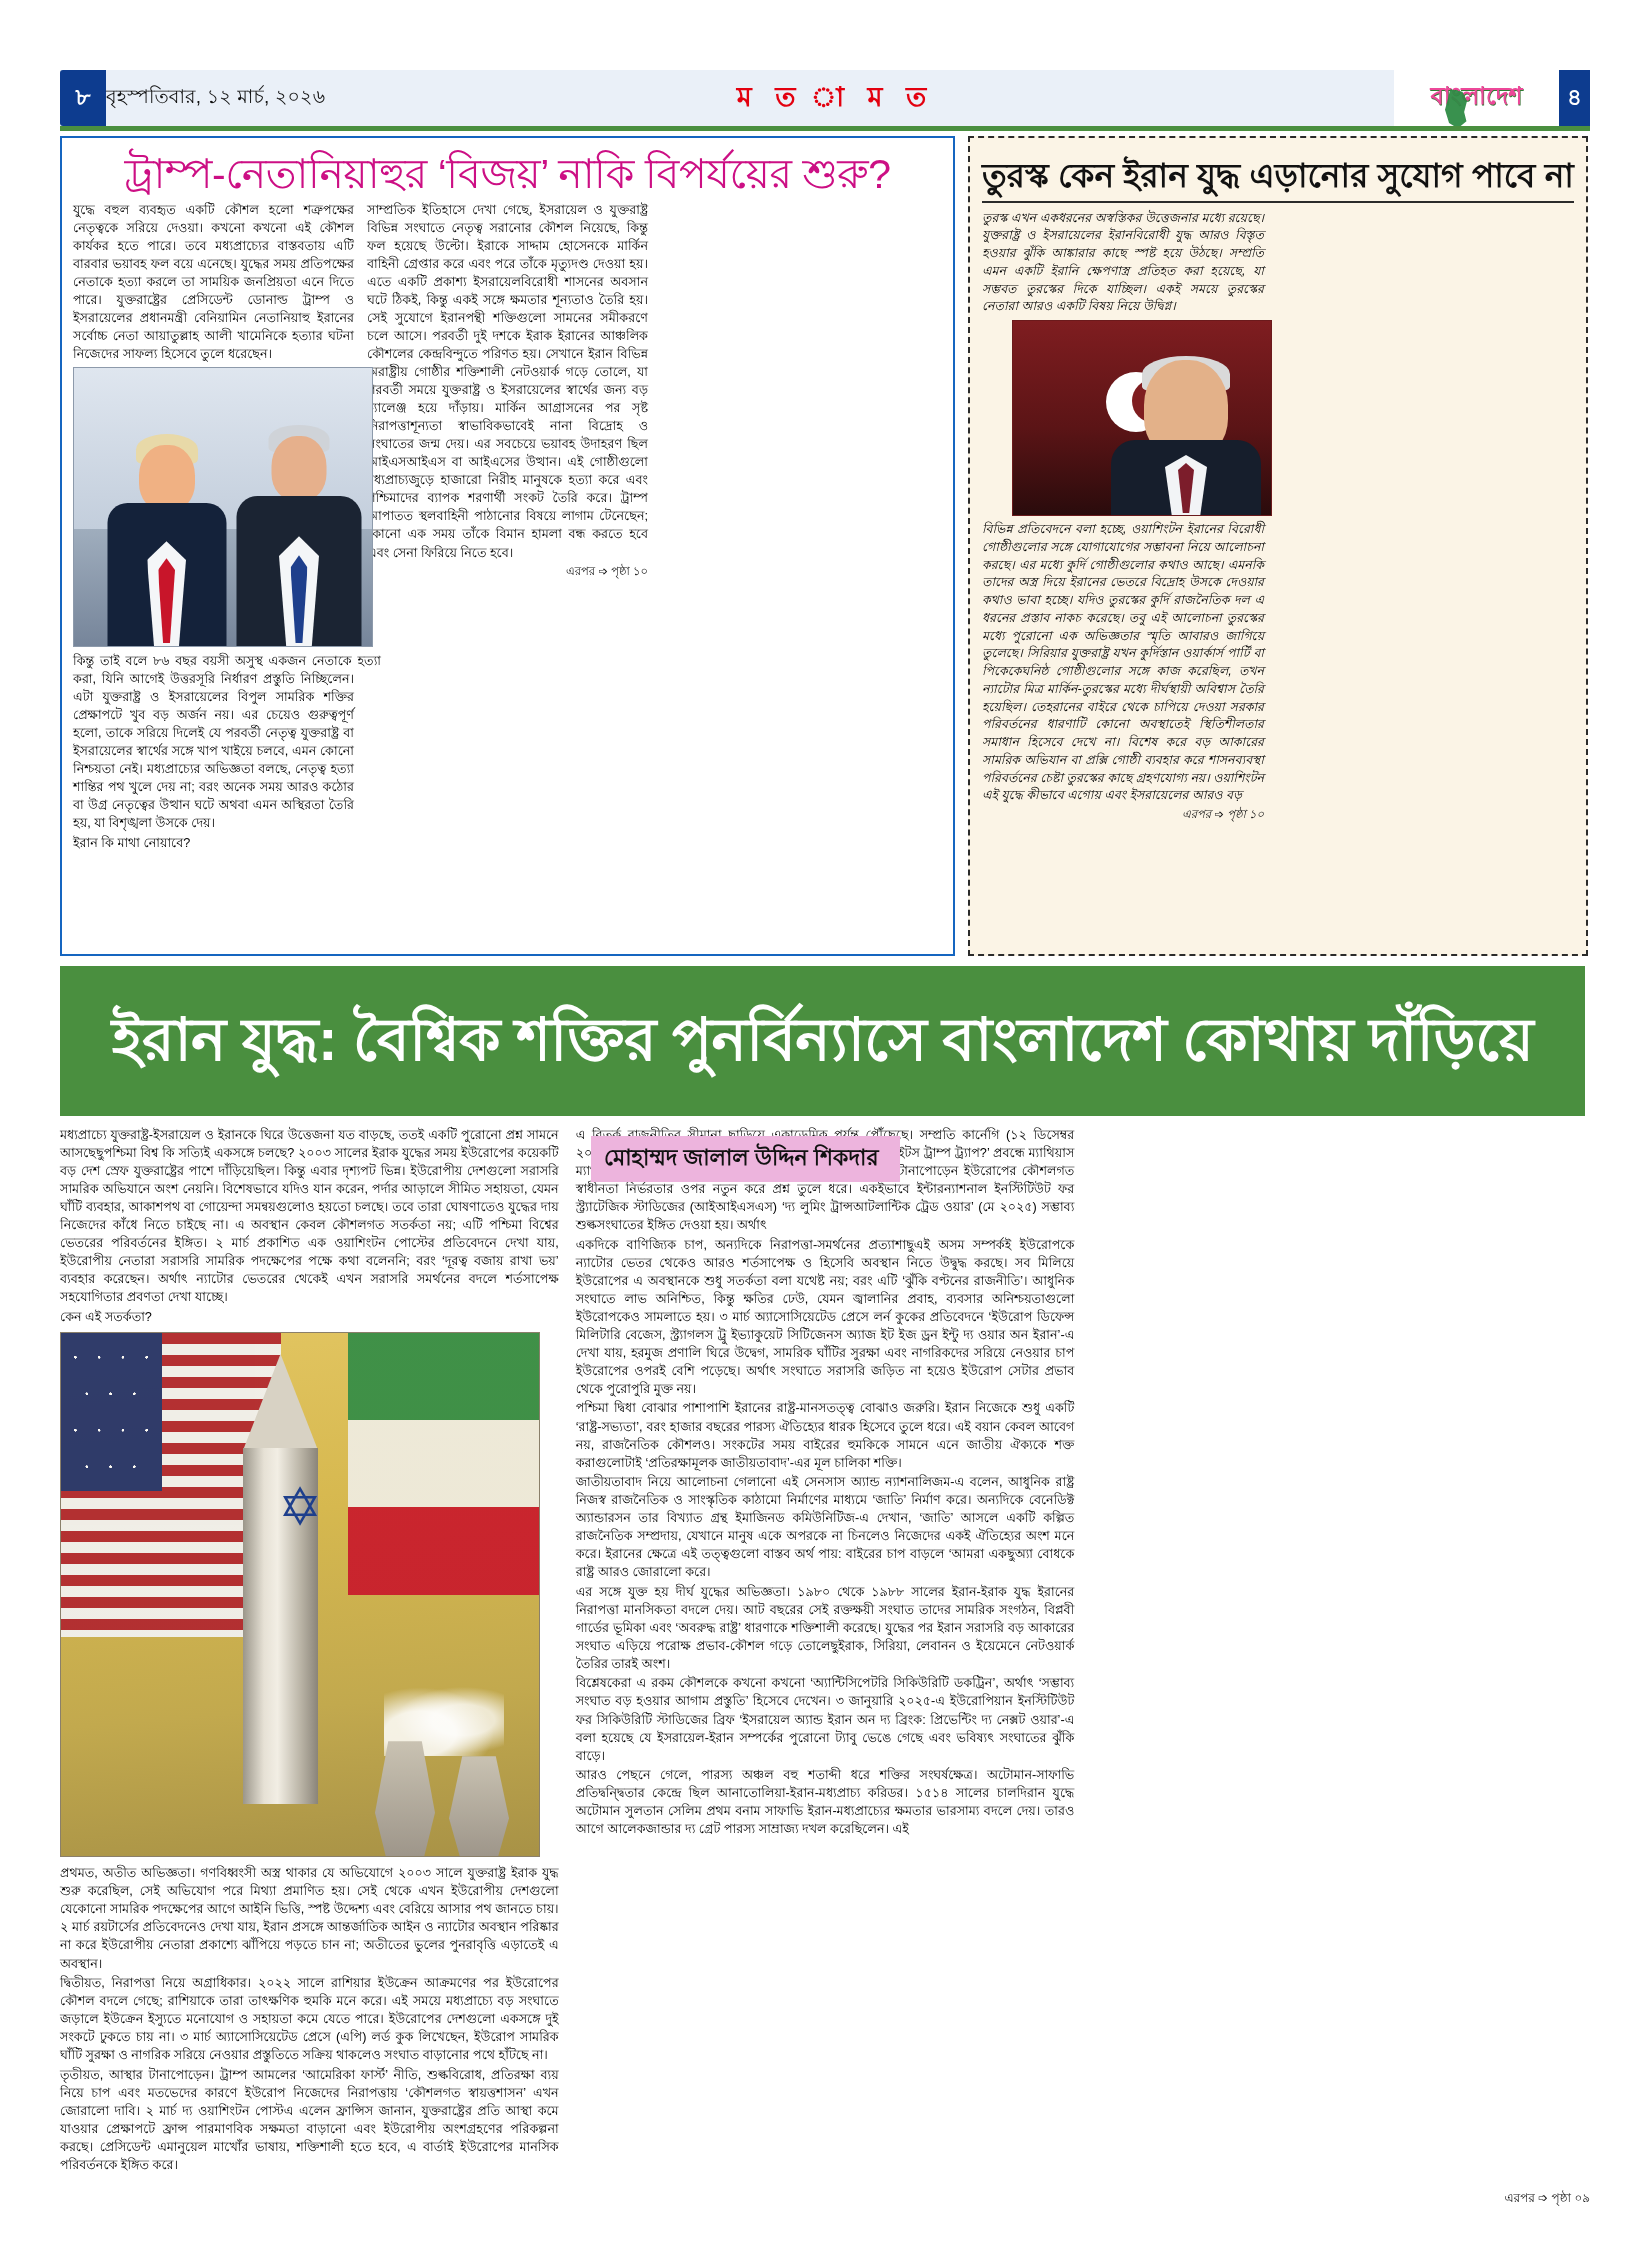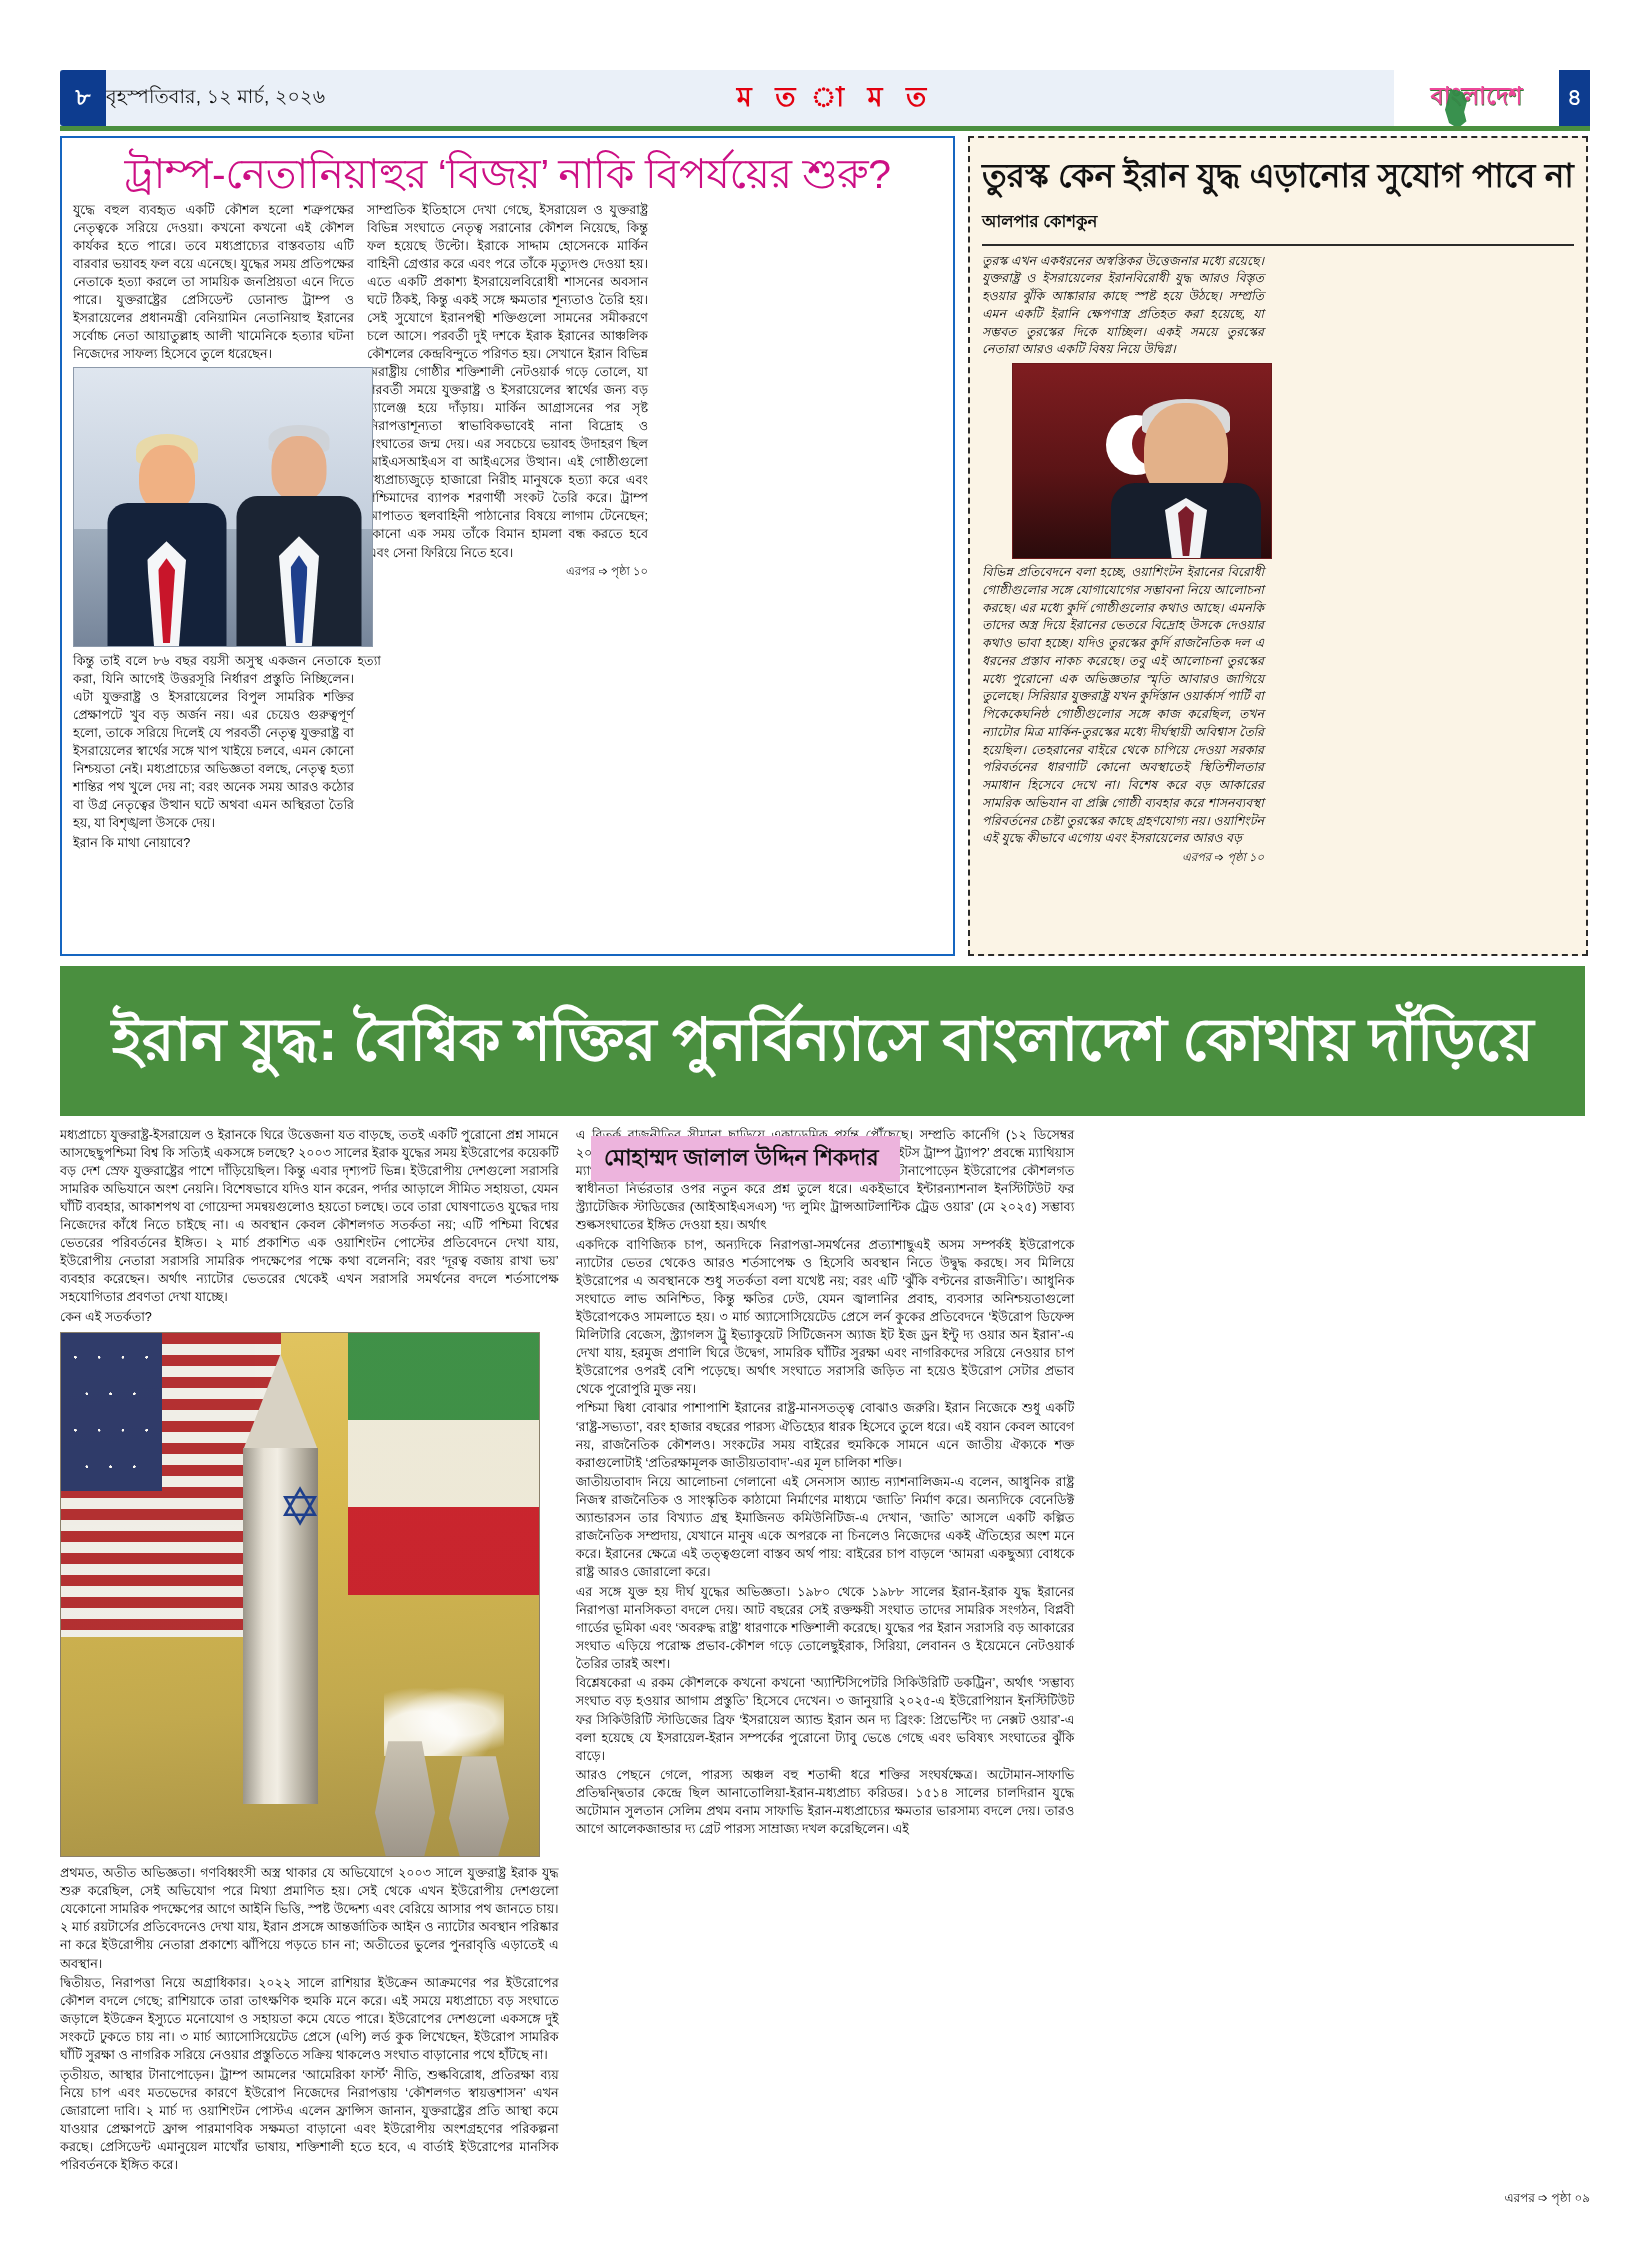--- a/index.html
+++ b/index.html
@@ -516,21 +516,20 @@
 
         <p>কিন্তু তাই বলে ৮৬ বছর বয়সী অসুস্থ একজন নেতাকে হত্যা করা, যিনি আগেই উত্তরসূরি নির্ধারণ প্রস্তুতি নিচ্ছিলেন। এটা যুক্তরাষ্ট্র ও ইসরায়েলের বিপুল সামরিক শক্তির প্রেক্ষাপটে খুব বড় অর্জন নয়। এর চেয়েও গুরুত্বপূর্ণ হলো, তাকে সরিয়ে দিলেই যে পরবর্তী নেতৃত্ব যুক্তরাষ্ট্র বা ইসরায়েলের স্বার্থের সঙ্গে খাপ খাইয়ে চলবে, এমন কোনো নিশ্চয়তা নেই। মধ্যপ্রাচ্যের অভিজ্ঞতা বলছে, নেতৃত্ব হত্যা শান্তির পথ খুলে দেয় না; বরং অনেক সময় আরও কঠোর বা উগ্র নেতৃত্বের উত্থান ঘটে অথবা এমন অস্থিরতা তৈরি হয়, যা বিশৃঙ্খলা উসকে দেয়।</p>
         <p>ইরান কি মাথা নোয়াবে?</p>
         <p>সাম্প্রতিক ইতিহাসে দেখা গেছে, ইসরায়েল ও যুক্তরাষ্ট্র বিভিন্ন সংঘাতে নেতৃত্ব সরানোর কৌশল নিয়েছে, কিন্তু ফল হয়েছে উল্টো। ইরাকে সাদ্দাম হোসেনকে মার্কিন বাহিনী গ্রেপ্তার করে এবং পরে তাঁকে মৃত্যুদণ্ড দেওয়া হয়। এতে একটি প্রকাশ্য ইসরায়েলবিরোধী শাসনের অবসান ঘটে ঠিকই, কিন্তু একই সঙ্গে ক্ষমতার শূন্যতাও তৈরি হয়। সেই সুযোগে ইরানপন্থী শক্তিগুলো সামনের সমীকরণে চলে আসে। পরবর্তী দুই দশকে ইরাক ইরানের আঞ্চলিক কৌশলের কেন্দ্রবিন্দুতে পরিণত হয়। সেখানে ইরান বিভিন্ন অরাষ্ট্রীয় গোষ্ঠীর শক্তিশালী নেটওয়ার্ক গড়ে তোলে, যা পরবর্তী সময়ে যুক্তরাষ্ট্র ও ইসরায়েলের স্বার্থের জন্য বড় চ্যালেঞ্জ হয়ে দাঁড়ায়। মার্কিন আগ্রাসনের পর সৃষ্ট নিরাপত্তাশূন্যতা স্বাভাবিকভাবেই নানা বিদ্রোহ ও সংঘাতের জন্ম দেয়। এর সবচেয়ে ভয়াবহ উদাহরণ ছিল আইএসআইএস বা আইএসের উত্থান। এই গোষ্ঠীগুলো মধ্যপ্রাচ্যজুড়ে হাজারো নিরীহ মানুষকে হত্যা করে এবং পশ্চিমাদের ব্যাপক শরণার্থী সংকট তৈরি করে। ট্রাম্প আপাতত স্থলবাহিনী পাঠানোর বিষয়ে লাগাম টেনেছেন; কোনো এক সময় তাঁকে বিমান হামলা বন্ধ করতে হবে এবং সেনা ফিরিয়ে নিতে হবে।</p>
         <p class="cont-marker">এরপর ➩ পৃষ্ঠা ১০</p>
       </div>
     </div>
 
     <div class="article-b">
       <div class="headline-b bangla">তুরস্ক কেন ইরান যুদ্ধ এড়ানোর সুযোগ পাবে না</div>
-      <div class="byline-b bangla">আলপার কোশকুন</div>
       <div class="rule-b"></div>
 
       <div class="cols-b bangla">
         <p>তুরস্ক এখন একধরনের অস্বস্তিকর উত্তেজনার মধ্যে রয়েছে। যুক্তরাষ্ট্র ও ইসরায়েলের ইরানবিরোধী যুদ্ধ আরও বিস্তৃত হওয়ার ঝুঁকি আঙ্কারার কাছে স্পষ্ট হয়ে উঠছে। সম্প্রতি এমন একটি ইরানি ক্ষেপণাস্ত্র প্রতিহত করা হয়েছে, যা সম্ভবত তুরস্কের দিকে যাচ্ছিল। একই সময়ে তুরস্কের নেতারা আরও একটি বিষয় নিয়ে উদ্বিগ্ন।</p>
 
         <div class="photo-b">
           <span class="flag-star"></span>
           <span class="flag-star2"></span>
           <span class="flag-star3">★</span>
           <span class="erdo-head">

